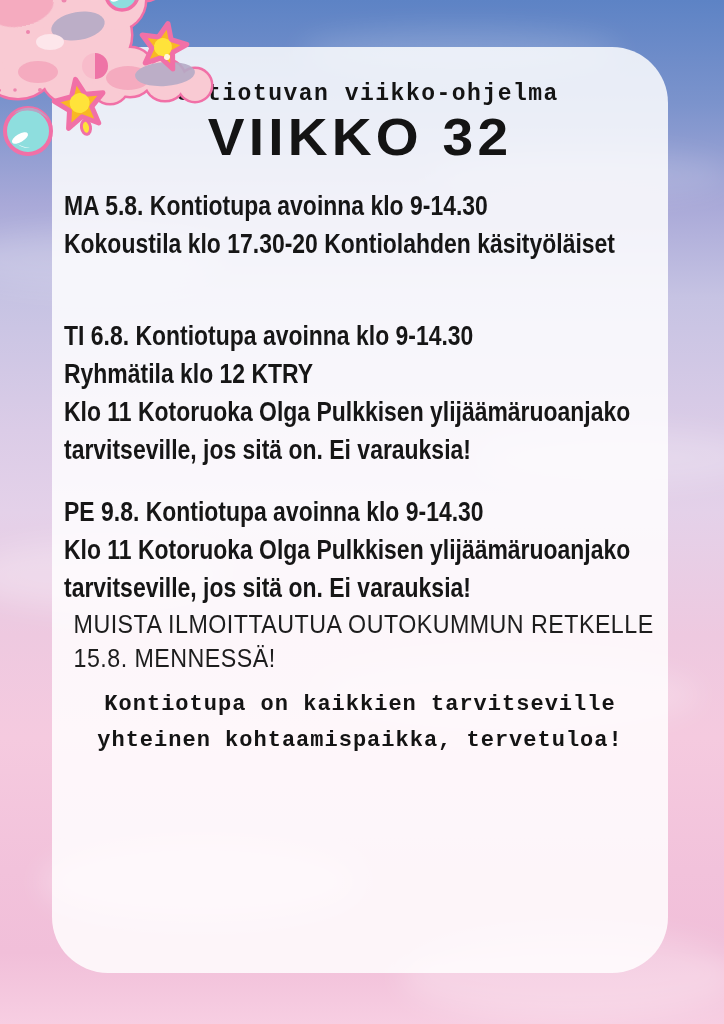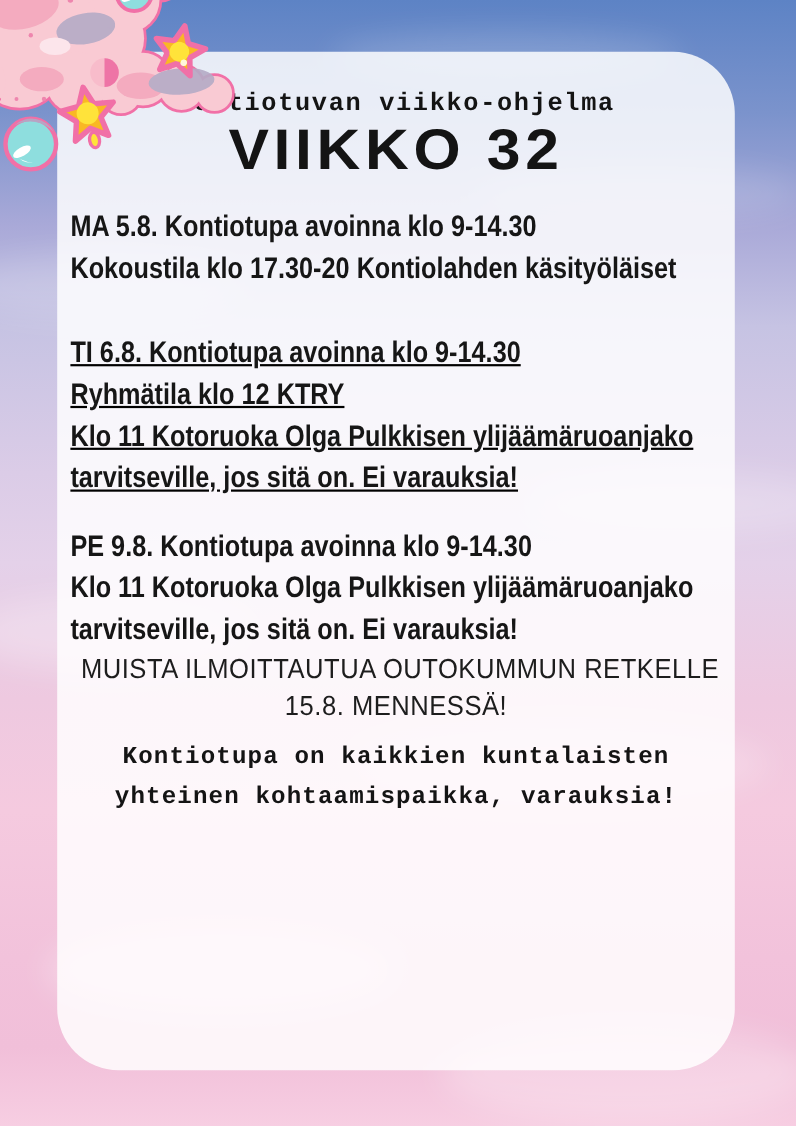--- a/index.html
+++ b/index.html
@@ -41,24 +41,24 @@
     font-weight: 800; color: #141414;
     transform: scaleX(1.06); transform-origin: 50% 50%;
     margin-top: 0;
   }
   .schedule { margin-top: 21px; padding-left: 12px; padding-right: 12px; }
   .line {
     font-size: 27px; line-height: 38px; font-weight: 700; color: #161616;
     white-space: nowrap;
     transform: scaleX(0.85); transform-origin: 0 50%;
   }
-  .gap-lg { margin-top: 38px; text-decoration: underline; }
+  .gap-lg { margin-top: 54px; }
   .gap-md { margin-top: 24px; }
   .reminder {
-    margin-top: 0; text-align: center; color: #1d1d1d;
+    margin-top: 0; color: #1d1d1d;
   }
   .reminder .rline {
     font-size: 25px; line-height: 34px; font-weight: 400; letter-spacing: 0.5px;
     white-space: nowrap;
     transform: scaleX(0.93); transform-origin: 50% 50%;
   }
   .footer {
     margin-top: 12px; text-align: center;
     font-family: "Liberation Mono", "DejaVu Sans Mono", monospace;
     color: #141414;
@@ -104,22 +104,22 @@
         <div class="line">tarvitseville, jos sitä on. Ei varauksia!</div>
       </div>
     </div>
 
     <div class="reminder">
       <div class="rline">MUISTA ILMOITTAUTUA OUTOKUMMUN RETKELLE</div>
       <div class="rline">15.8. MENNESSÄ!</div>
     </div>
 
     <div class="footer">
-      <div class="fline">Kontiotupa on kaikkien kuntalaisten</div>
-      <div class="fline">yhteinen kohtaamispaikka, varauksia!</div>
+      <div class="fline">Kontiotupa on kaikkien tarvitseville</div>
+      <div class="fline">yhteinen kohtaamispaikka, tervetuloa!</div>
     </div>
 
   </div>
 
   <svg class="deco" viewBox="0 0 300 220" xmlns="http://www.w3.org/2000/svg">
 
     <g stroke="#f170a7" stroke-width="5" fill="#f9cad3">
       <circle cx="15" cy="20" r="48"></circle>
         <circle cx="70" cy="30" r="42"></circle>
       <circle cx="115" cy="55" r="36"></circle>

